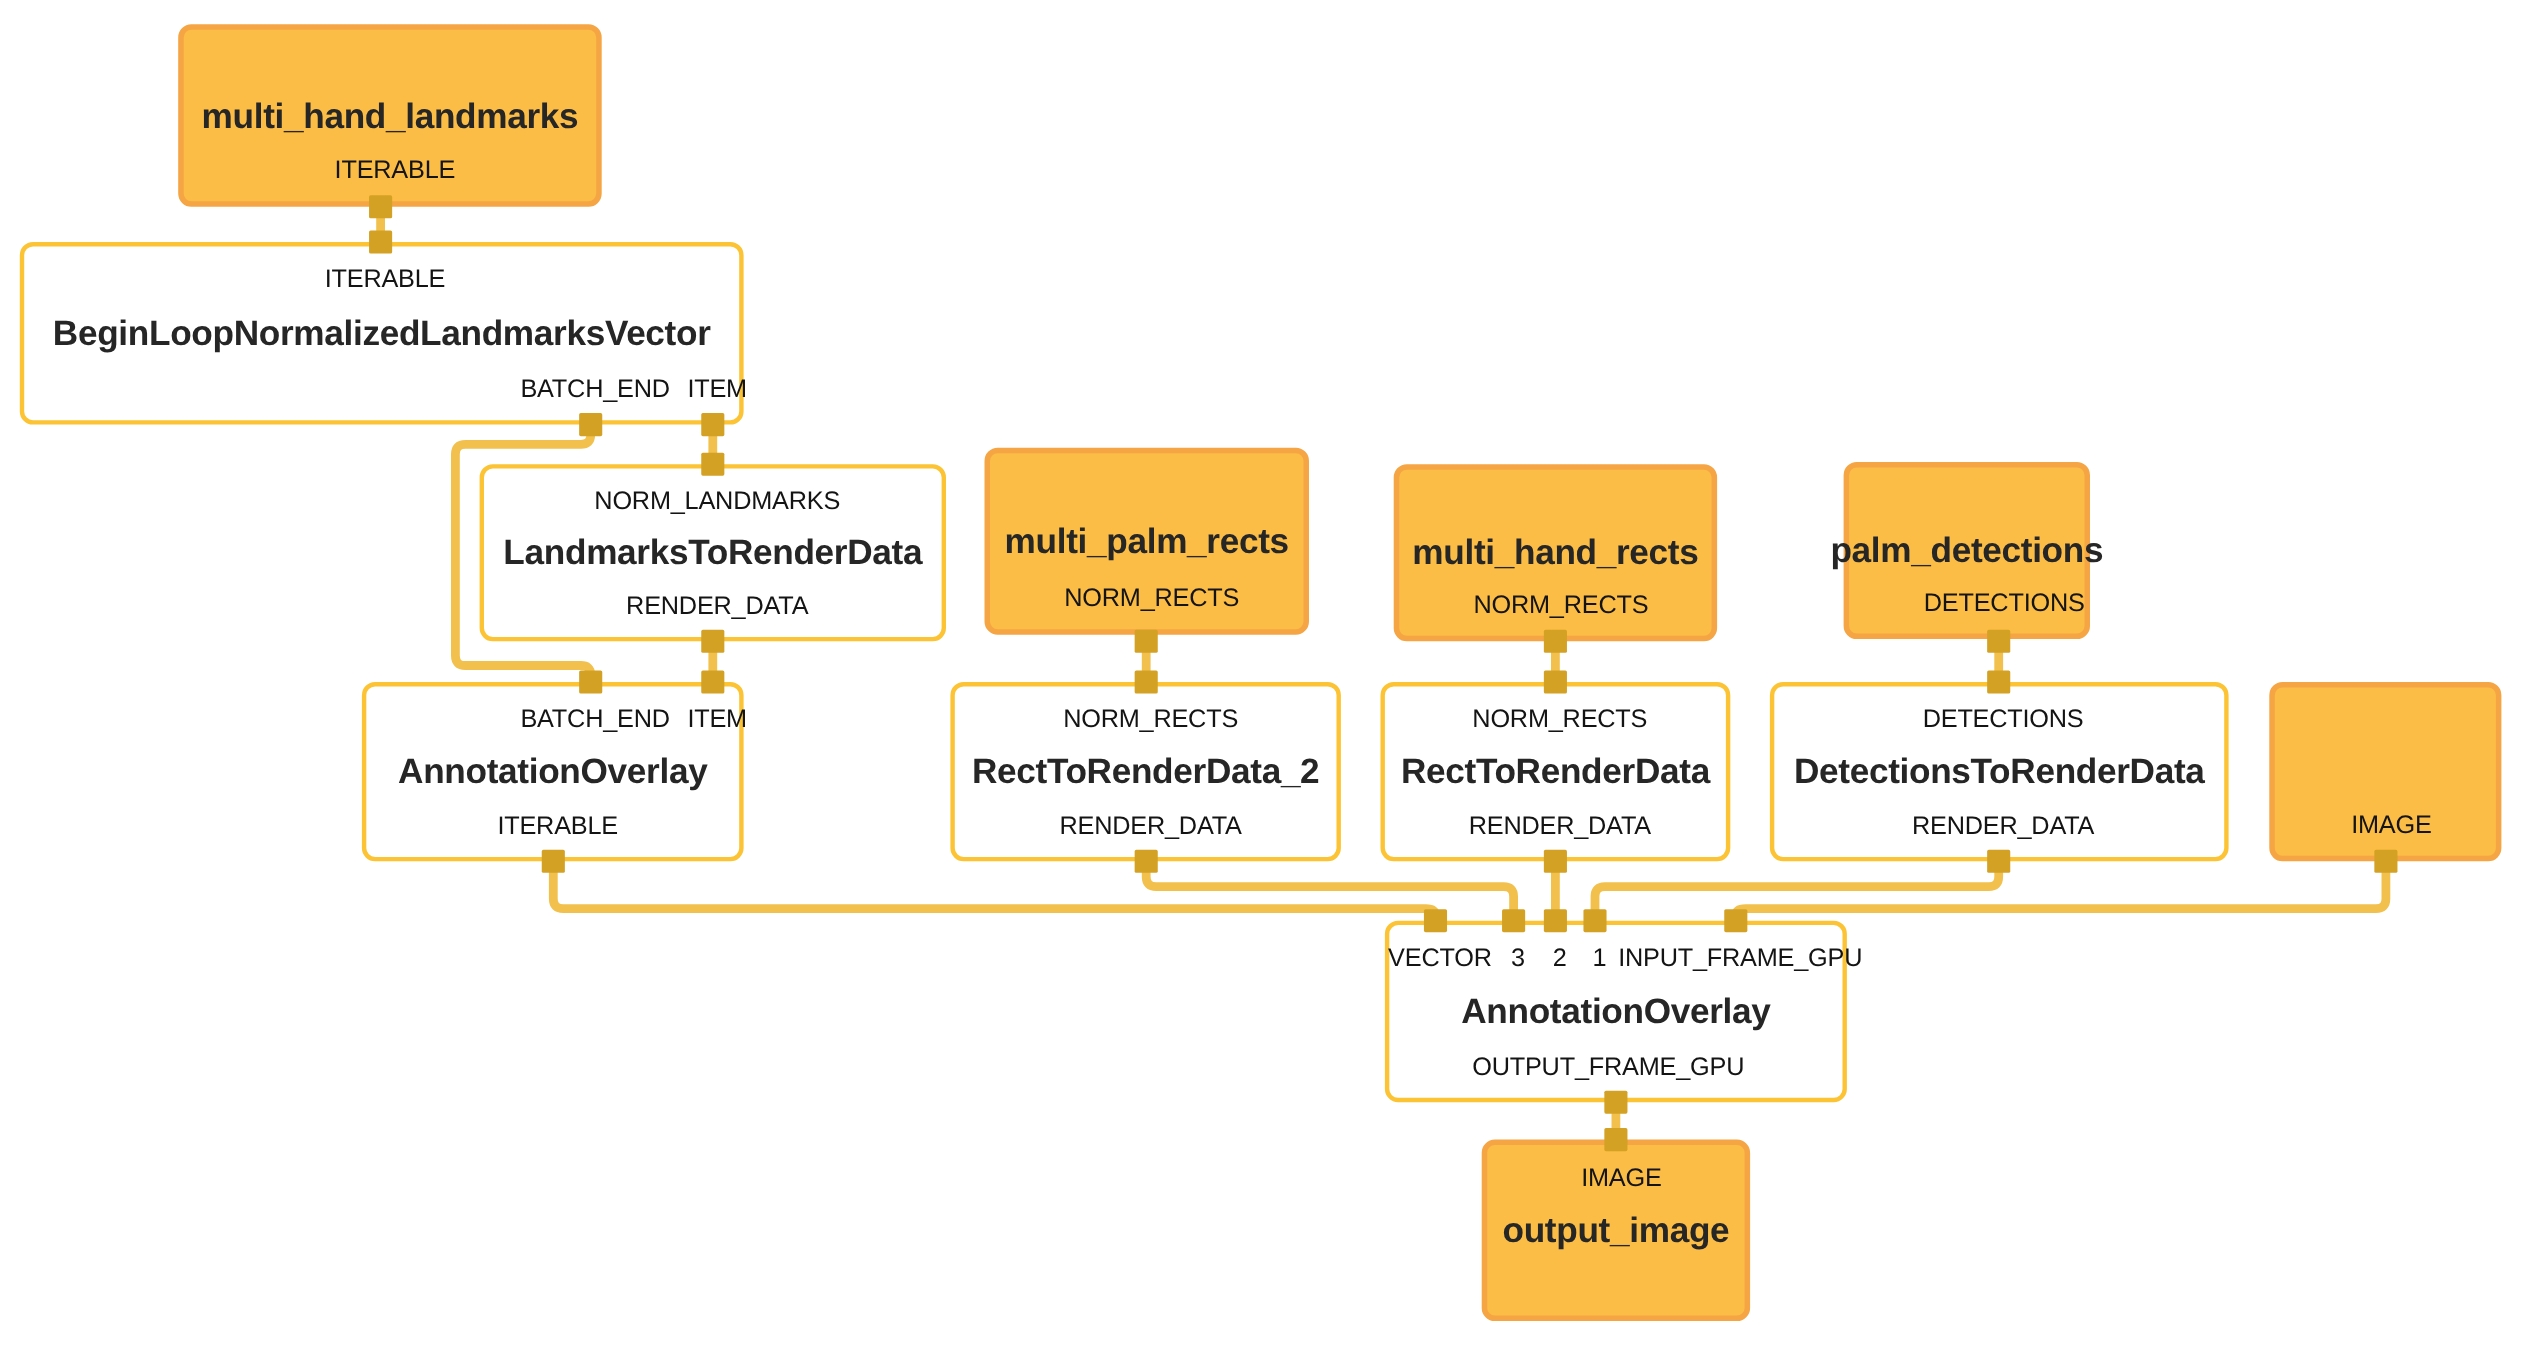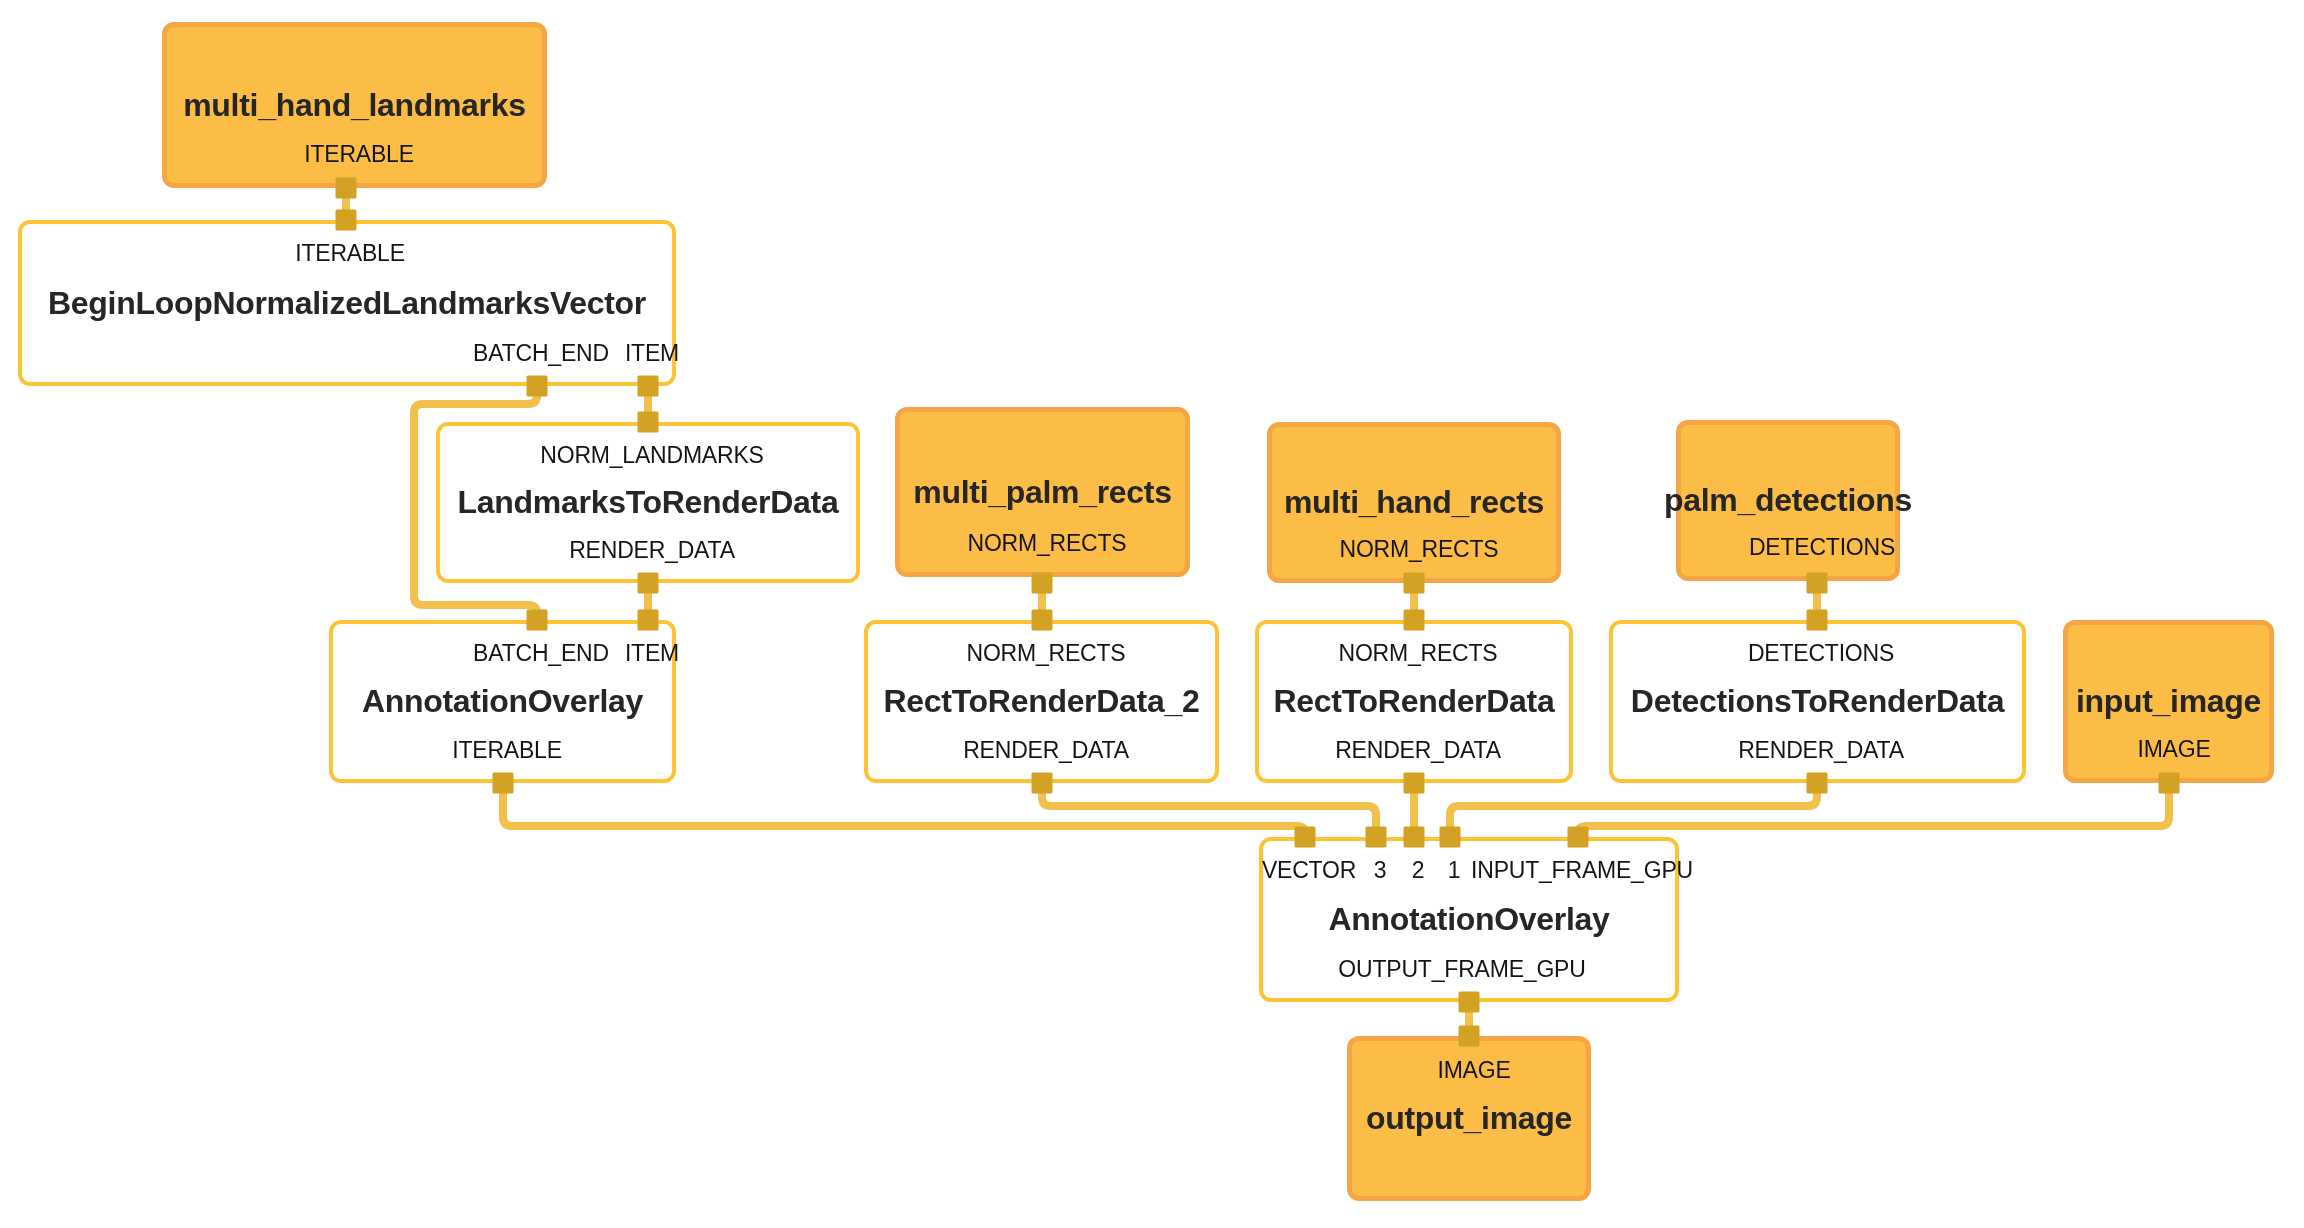--- a/index.html
+++ b/index.html
@@ -158,21 +158,20 @@
         <div class="title">RectToRenderData</div>
         <span class="plabel top" style="left: 159px;">NORM_RECTS</span>
         <span class="plabel bottom" style="left: 159px;">RENDER_DATA</span>
       </div>
       <div class="node calculator" style="left: 1609px; top: 620px; width: 417px; height: 163px;">
         <div class="title">DetectionsToRenderData</div>
         <span class="plabel top" style="left: 208px;">DETECTIONS</span>
         <span class="plabel bottom" style="left: 208px;">RENDER_DATA</span>
       </div>
       <div class="node stream" style="left: 2063px; top: 620px; width: 211px; height: 163px;">
-        <div class="title">input_image</div>
         <span class="plabel bottom" style="left: 106px;">IMAGE</span>
       </div>
       <div class="node calculator" style="left: 1259px; top: 837px; width: 420px; height: 165px;">
         <div class="title">AnnotationOverlay</div>
         <span class="plabel top" style="left: 46px;">VECTOR</span>
         <span class="plabel top" style="left: 117px;">3</span>
         <span class="plabel top" style="left: 155px;">2</span>
         <span class="plabel top" style="left: 191px;">1</span>
         <span class="plabel top" style="left: 319px;">INPUT_FRAME_GPU</span>
         <span class="plabel bottom" style="left: 199px;">OUTPUT_FRAME_GPU</span>

